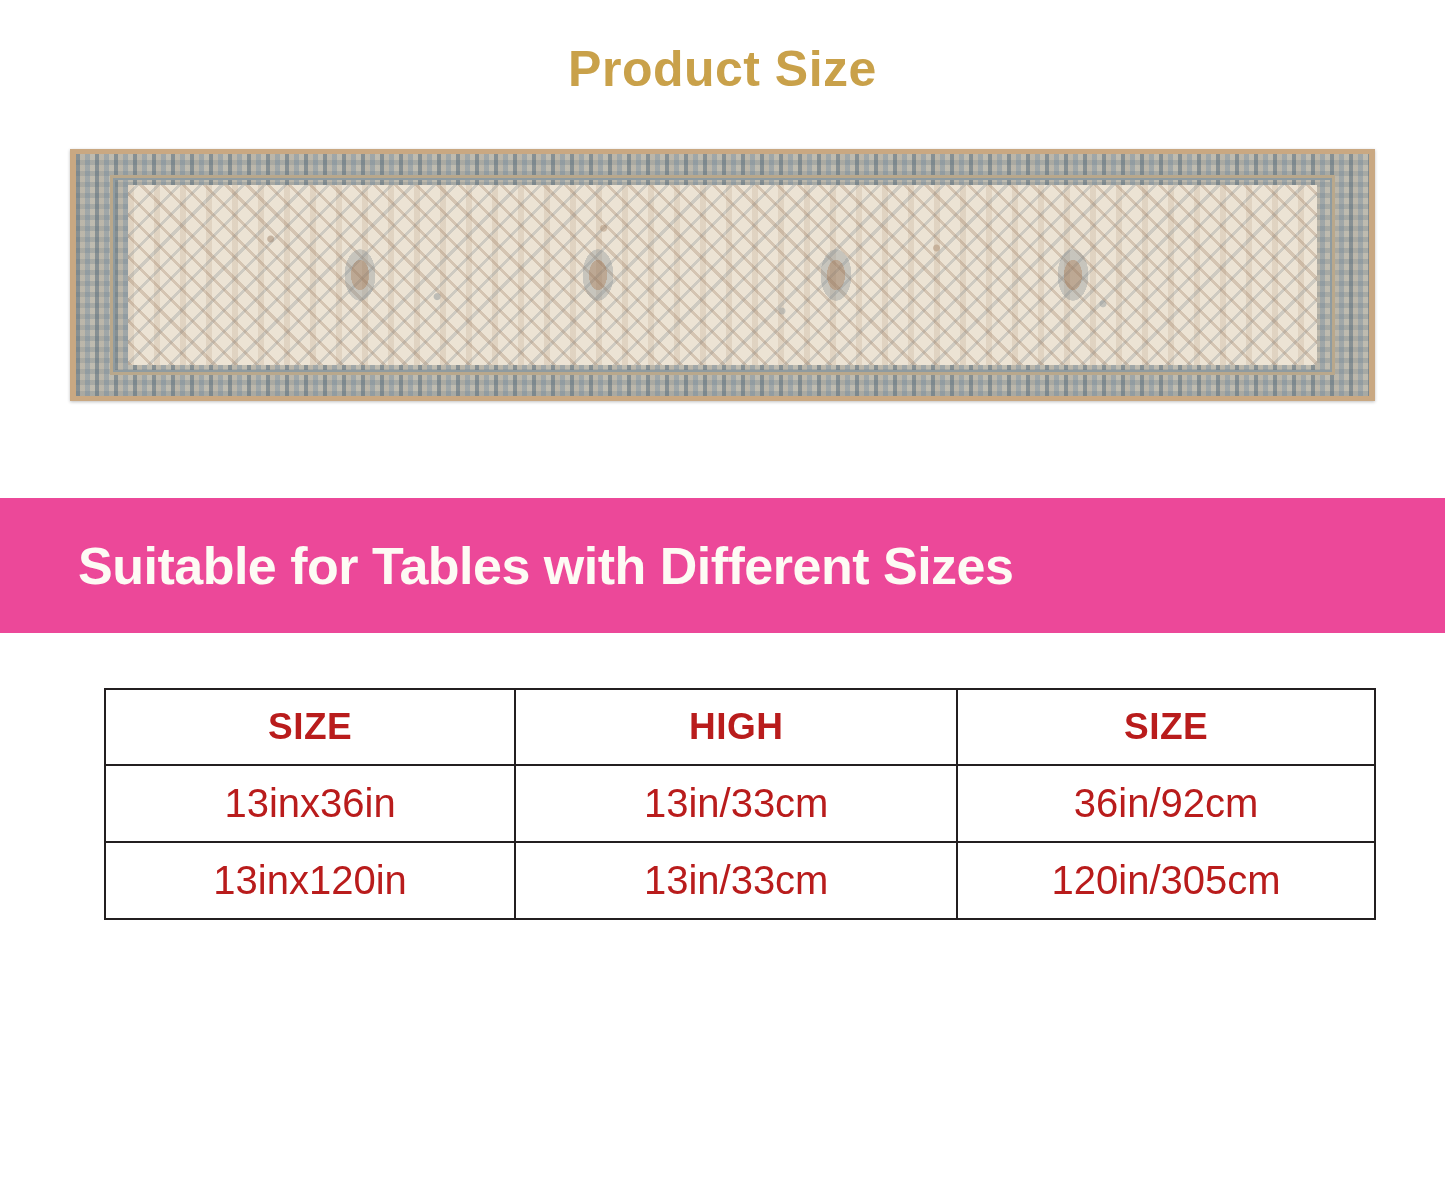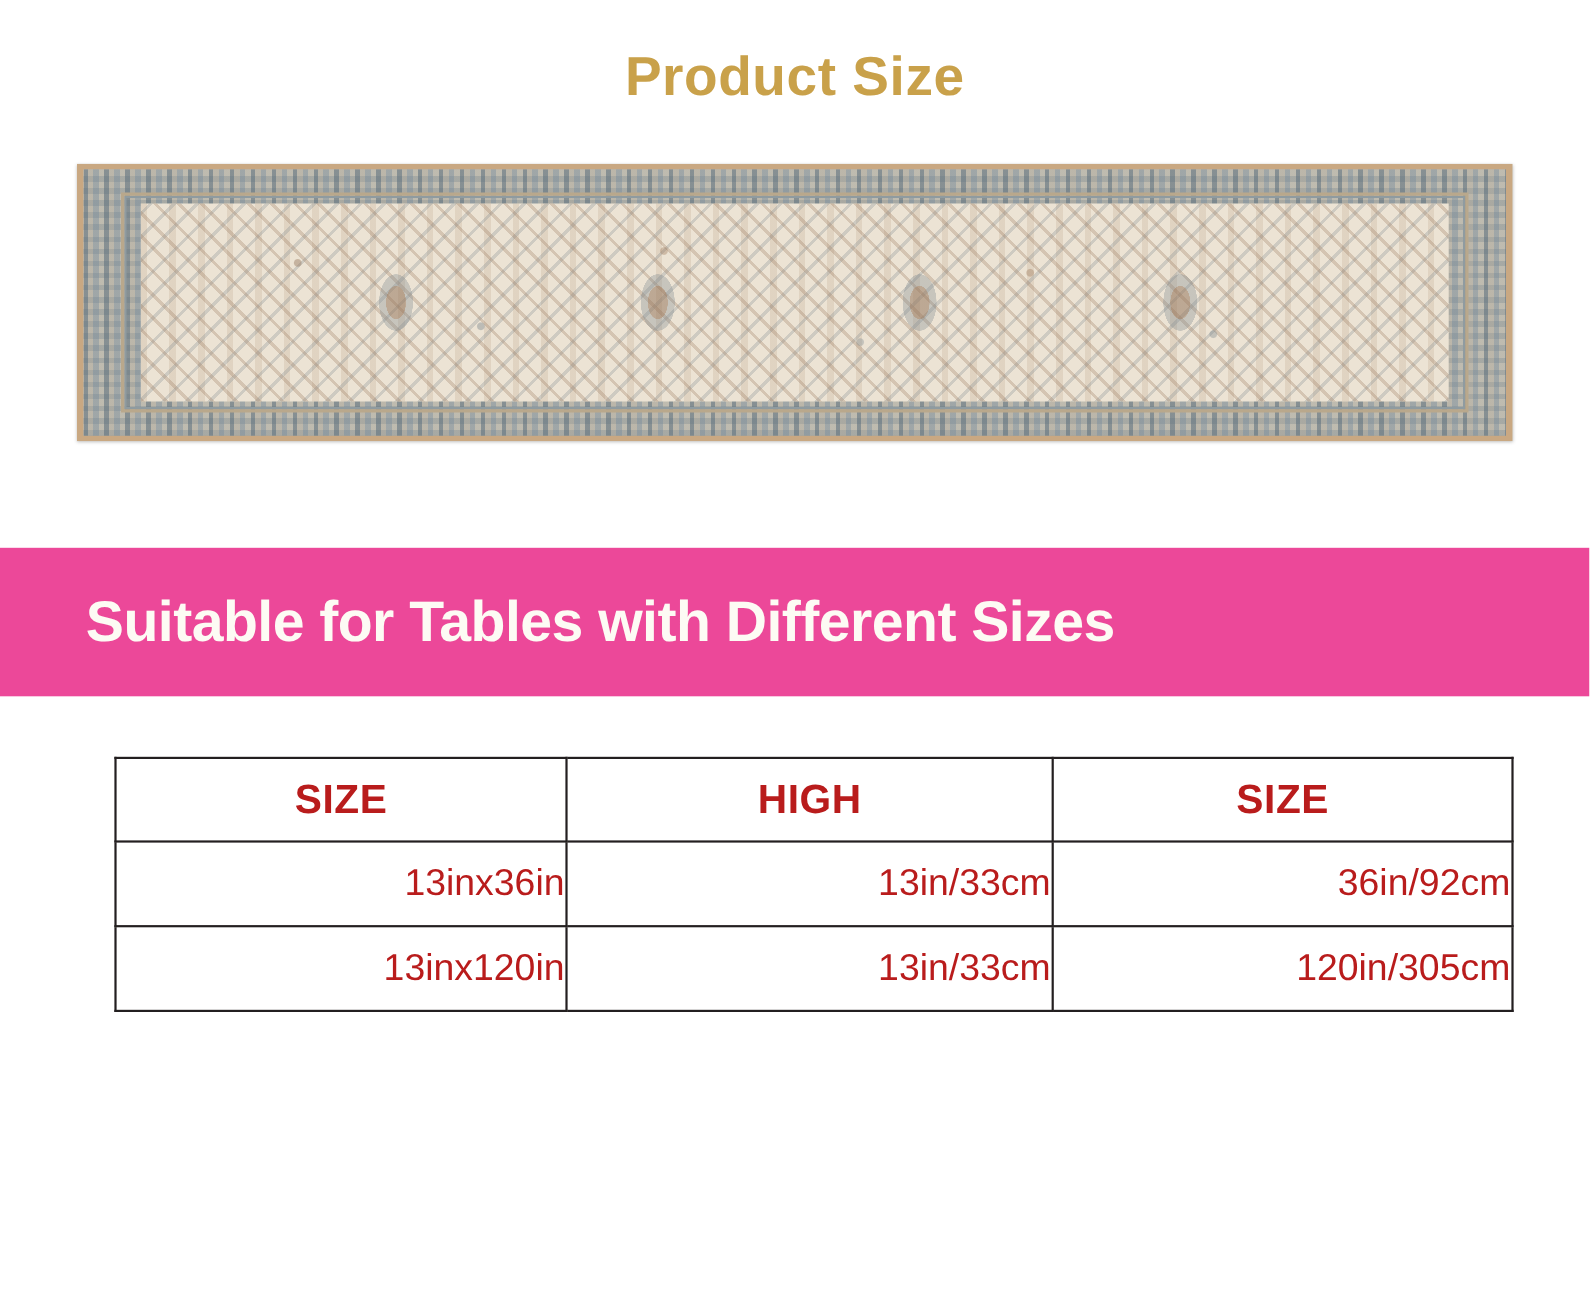--- a/index.html
+++ b/index.html
@@ -143,23 +143,22 @@
     color: #b91c1c;
     font-weight: normal;
   }
   table.size-table th {
     font-size: 37px;
     font-weight: bold;
     height: 72px;
     letter-spacing: 0.5px;
   }
   table.size-table td {
-    font-size: 34px;
+    font-size: 40px;
     height: 73px;
-    text-align: right;
   }
   col.c1 { width: 32.3%; }
   col.c2 { width: 34.8%; }
   col.c3 { width: 32.9%; }
 </style>
 </head>
 <body>
 
 <div class="page">
 

